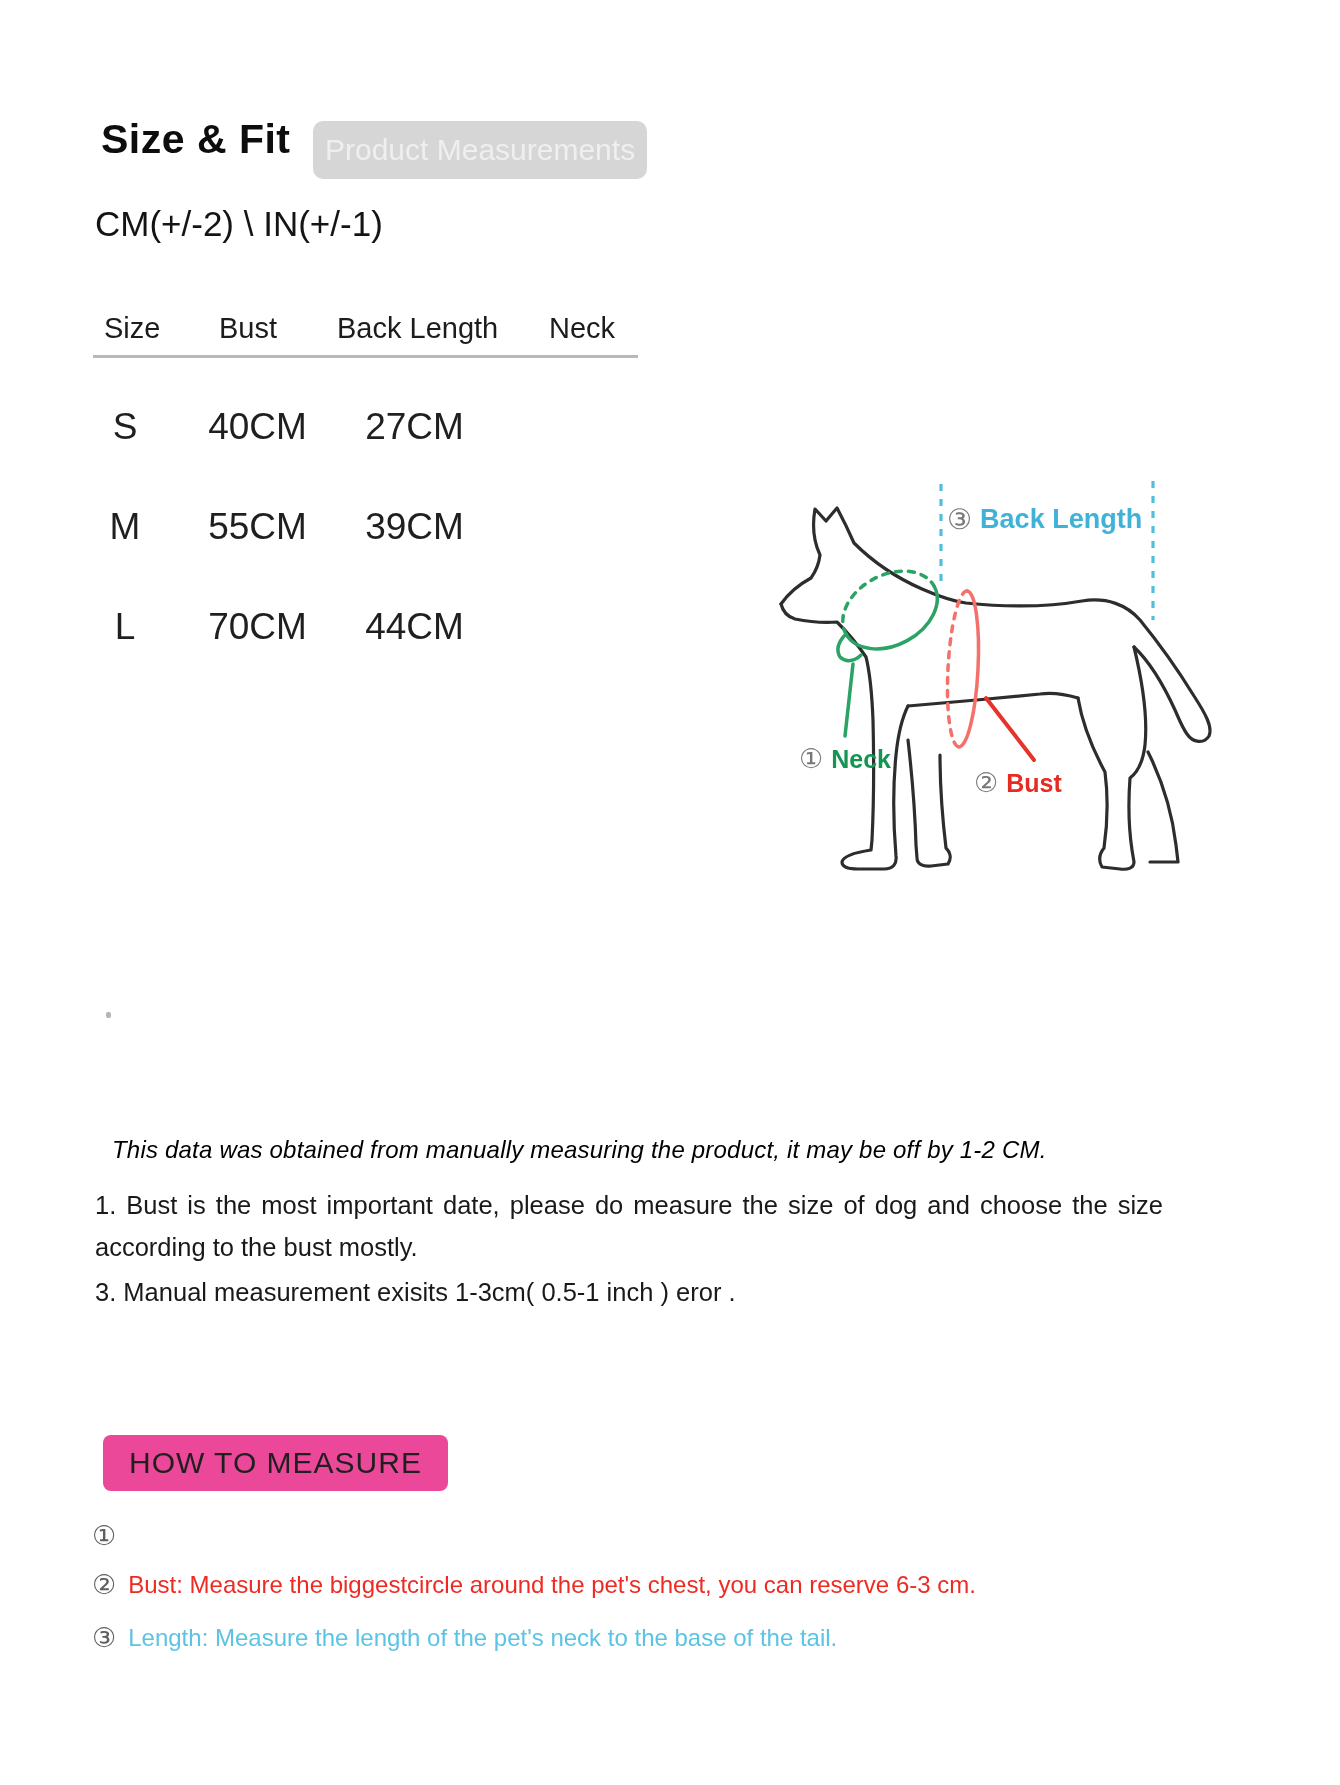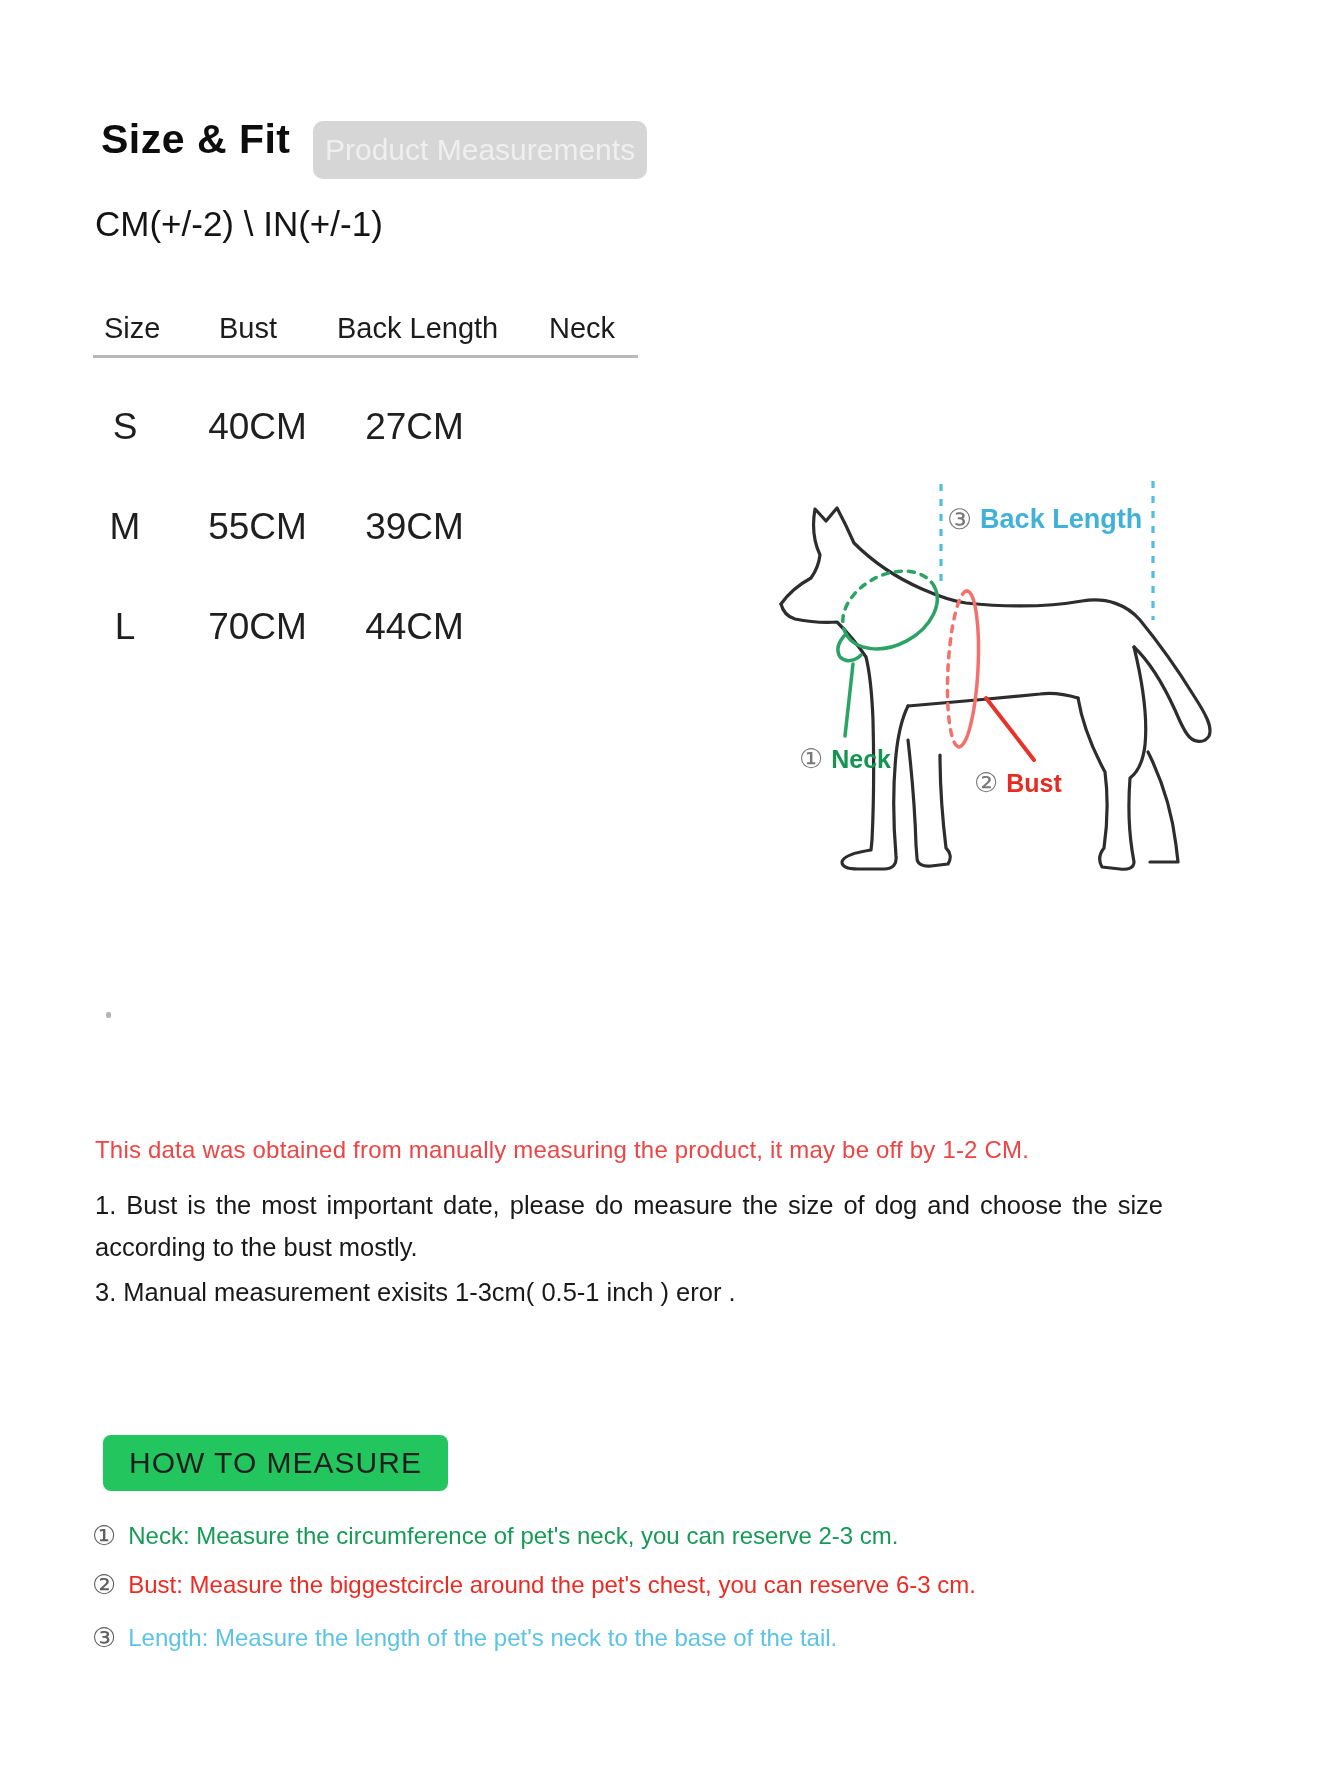--- a/index.html
+++ b/index.html
@@ -39,29 +39,29 @@
   .lbl-backlength .lbl-txt { font-size:27px; font-weight:700; color:#40b2d8; }
   .lbl-neck { left:119px; top:313px; }
   .lbl-neck .circ-num { font-size:27px; }
   .lbl-neck .lbl-txt { font-size:25px; font-weight:700; color:#149551; }
   .lbl-bust { left:294px; top:337px; }
   .lbl-bust .circ-num { font-size:27px; }
   .lbl-bust .lbl-txt { font-size:25px; font-weight:700; color:#e62b22; }
 
   .tiny-mark { left:106px; top:1012px; width:5px; height:6px; background:#b5b5b5; border-radius:2px; }
 
-  .disclaimer { left:95px; top:1136px; font-size:24px; color:#ef4444; font-weight:500; letter-spacing:0.2px; }
+  .disclaimer { left:112px; top:1136px; font-size:24px; color:#000000; font-weight:500; letter-spacing:0.2px;font-style:italic; }
 
   .notes { left:95px; top:1184px; width:1068px; font-size:25.5px; line-height:42px;
            color:#191919; text-align:justify; }
   .notes p { margin:0 0 3px 0; }
 
   .howto-box {
     left:103px; top:1435px; height:56px; line-height:56px; padding:0 26px;
-    background:#22c55e; border-radius:8px; font-size:30px; color:#1f1f1f; letter-spacing:1px; font-weight:500;
+    background:#ec4899; border-radius:8px; font-size:30px; color:#1f1f1f; letter-spacing:1px; font-weight:500;
   }
 
   .step { left:92px; display:flex; align-items:center; gap:12px; white-space:nowrap; }
   .step .circ-num { font-size:27px; color:#5f5f5f; }
   .step .step-txt { font-size:24px; font-weight:500; }
   .step-1 { top:1520px; } .step-1 .step-txt { color:#169a56; }
   .step-2 { top:1569px; } .step-2 .step-txt { color:#ee2b23; }
   .step-3 { top:1622px; } .step-3 .step-txt { color:#5bc3e4; }
 </style>
 </head>
@@ -179,21 +179,20 @@
 
 <div class="abs notes">
   <p>1. Bust is the most important date, please do measure the size of dog and choose the size according to the bust mostly.</p>
   <p>3. Manual measurement exisits 1-3cm( 0.5-1 inch ) eror .</p>
 </div>
 
 <div class="abs howto-box">HOW TO MEASURE</div>
 
 <div class="abs step step-1">
   <span class="circ-num">①</span>
-  <span class="step-txt">Neck: Measure the circumference of pet's neck, you can reserve 2-3 cm.</span>
 </div>
 <div class="abs step step-2">
   <span class="circ-num">②</span>
   <span class="step-txt">Bust: Measure the biggestcircle around the pet's chest, you can reserve 6-3 cm.</span>
 </div>
 <div class="abs step step-3">
   <span class="circ-num">③</span>
   <span class="step-txt">Length: Measure the length of the pet's neck to the base of the tail.</span>
 </div>
 

